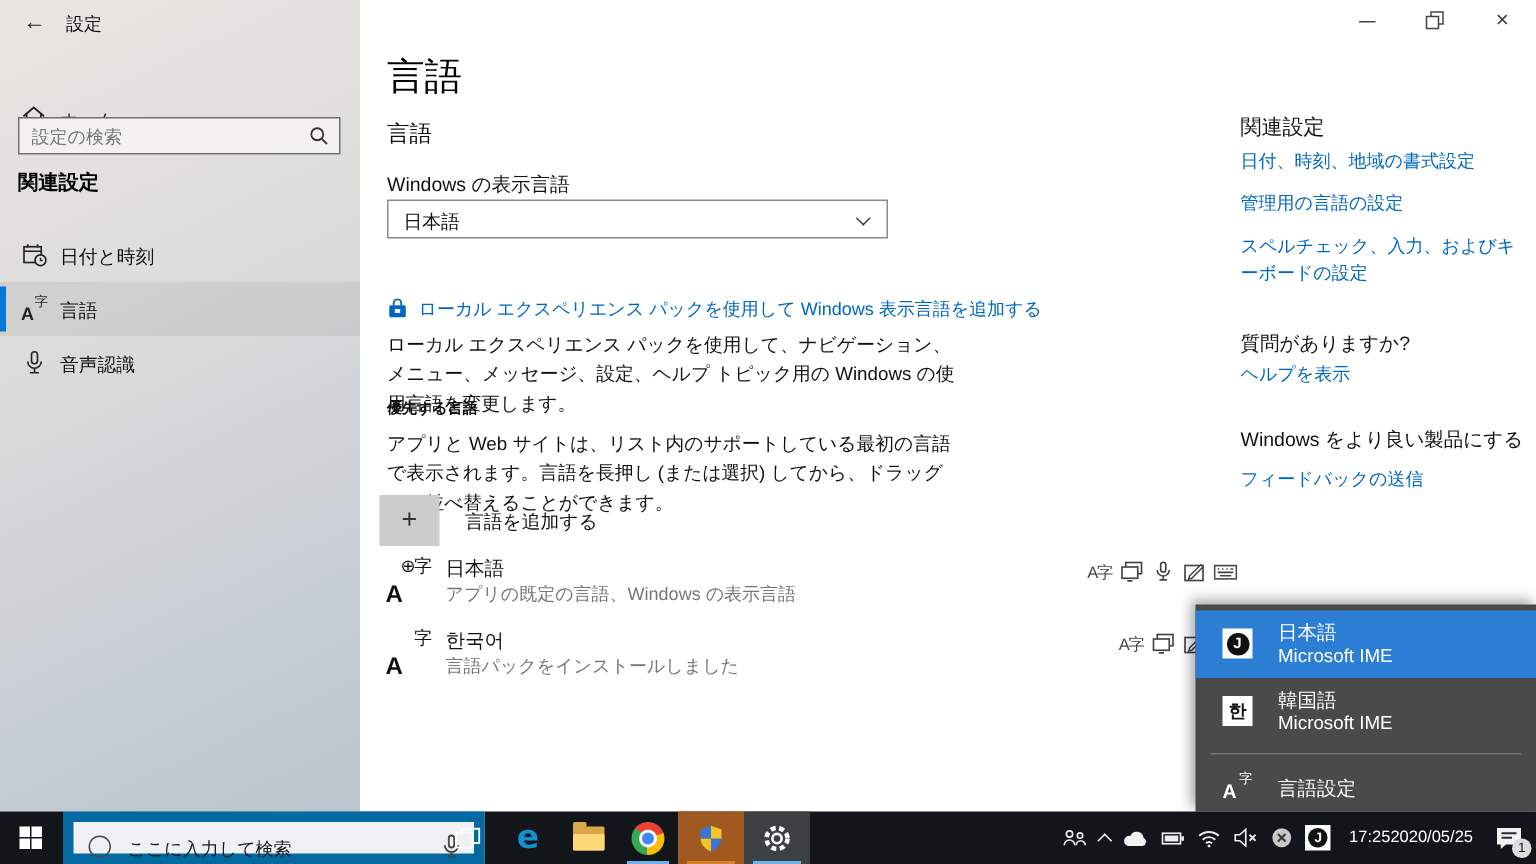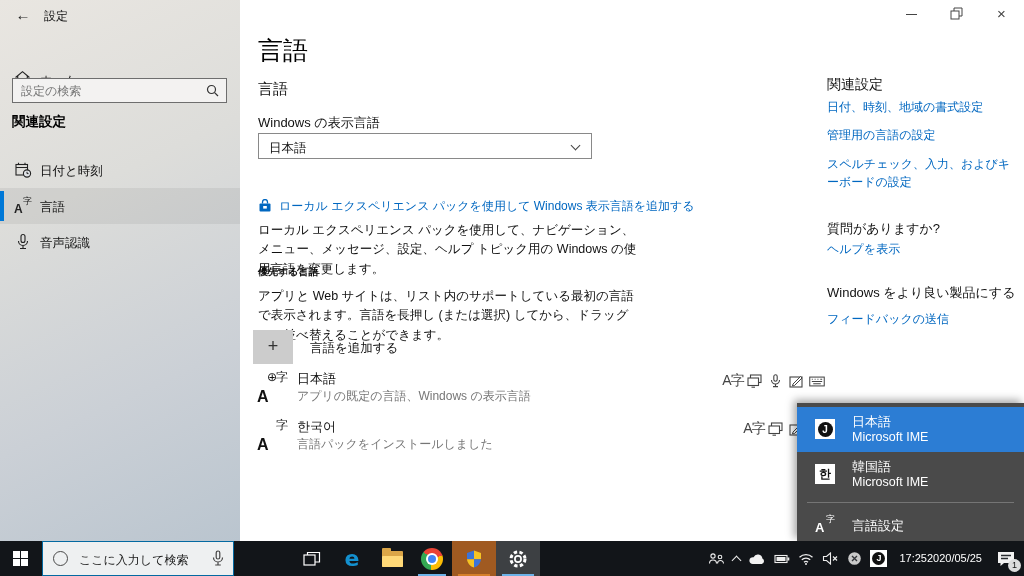--- a/index.html
+++ b/index.html
@@ -55,21 +55,21 @@
   .add-box { position:absolute; left:0; top:0; width:40px; height:34px; background:#cccccc; color:#333; text-align:center; line-height:32px; font-size:18px; }
   .add-lbl { position:absolute; left:57px; top:10px; font-size:12.5px; white-space:nowrap; color:#111; }
   .lang-row { position:absolute; left:13px; width:576px; height:48px; cursor:pointer; }
   .lang-glyph { position:absolute; left:4px; top:4px; width:30px; height:30px; }
   .lang-glyph .top { position:absolute; right:0; top:-3px; font-size:12px; color:#111; letter-spacing:-1px; }
   .lang-glyph .bot { position:absolute; left:0; bottom:-4px; font-size:16px; font-weight:bold; color:#111; }
   .lang-name { position:absolute; left:44px; top:2px; font-size:13px; color:#111; }
   .lang-status { position:absolute; left:44px; top:20px; font-size:12px; color:#767676; }
   .feat { position:absolute; top:6px; right:4px; display:flex; gap:5px; align-items:center; }
   .feat .f { width:16px; height:14px; display:inline-flex; align-items:center; justify-content:center; }
-  .feat .azi-s { font-size:14px; color:#444; letter-spacing:-1px; white-space:nowrap; }
+  .feat .azi-s { font-size:11px; color:#444; letter-spacing:-1px; white-space:nowrap; }
 
   
   #rightcol { position:absolute; left:827px; top:0; width:190px; }
   .rc-h { position:absolute; font-size:14px; color:#111; }
   .rc-h2 { position:absolute; font-size:13px; color:#111; }
   .rc-link { position:absolute; font-size:12px; line-height:1.5; color:#0067c0; cursor:pointer; width:190px; }
 
   
   #ime-popup { position:absolute; left:797px; top:403px; width:227px; height:138px; background:#4a4a4a; box-shadow:-3px -3px 8px rgba(0,0,0,0.35); z-index:5; padding-top:4px; }
   .ime-item { position:relative; height:45px; cursor:pointer; color:#fff; }
@@ -83,21 +83,21 @@
   .ime-set .azi2 { position:absolute; left:18px; top:8px; width:20px; height:20px; }
   .ime-set .azi2 .a { position:absolute; left:0; bottom:0; font-size:13px; font-weight:bold; color:#fff; }
   .ime-set .azi2 .zi { position:absolute; right:0; top:-2px; font-size:9px; color:#fff; }
   .ime-set .lbl { position:absolute; left:55px; top:10px; font-size:13px; }
 
   
   #taskbar { position:absolute; left:0; bottom:0; width:1024px; height:35px; background:#121519; z-index:10; }
   .start { position:absolute; left:0; top:0; width:42px; height:35px; cursor:pointer; }
   .winlogo { position:absolute; left:13px; top:10px; width:15px; height:15px; display:grid; grid-template-columns:7px 7px; grid-template-rows:7px 7px; gap:1px; }
   .winlogo i { background:#fff; }
-  .tb-search { position:absolute; left:42px; top:0; width:192px; height:35px; background:#eef0f1; border:1px solid #0369a1; cursor:text; }
+  .tb-search { position:absolute; left:42px; top:0; width:281px; height:35px; background:#eef0f1; border:7px solid #0369a1; cursor:text; }
   .tb-search .circ { position:absolute; left:10px; top:9px; width:15px; height:15px; border:1.7px solid #4a4a4a; border-radius:50%; }
   .tb-search .ph { position:absolute; left:36px; top:10px; font-size:12px; color:#1a1a1a; }
   .tb-search .mic { position:absolute; right:9px; top:8px; }
   .tb-apps { position:absolute; left:292px; top:0; height:35px; display:flex; }
   .tb-btn { position:relative; width:40px; height:35px; display:flex; align-items:center; justify-content:center; cursor:pointer; }
   .tb-btn.attn { width:44px; background:#a05a21; }
   .tb-btn.activewin { width:44px; background:#3d4043; }
   .uline { position:absolute; bottom:0; left:6px; right:6px; height:2px; }
   .edge-e { font-size:22px; font-weight:bold; color:#1390cf; font-family:"DejaVu Sans",sans-serif; }
   .folder { position:relative; width:21px; height:16px; }

